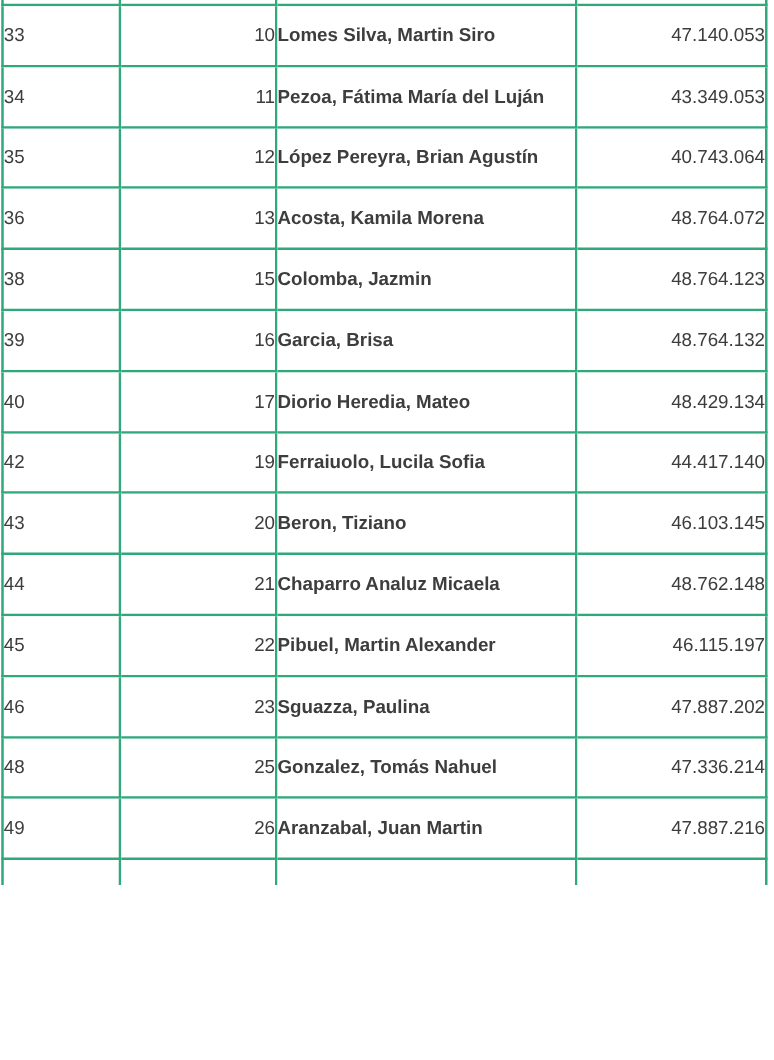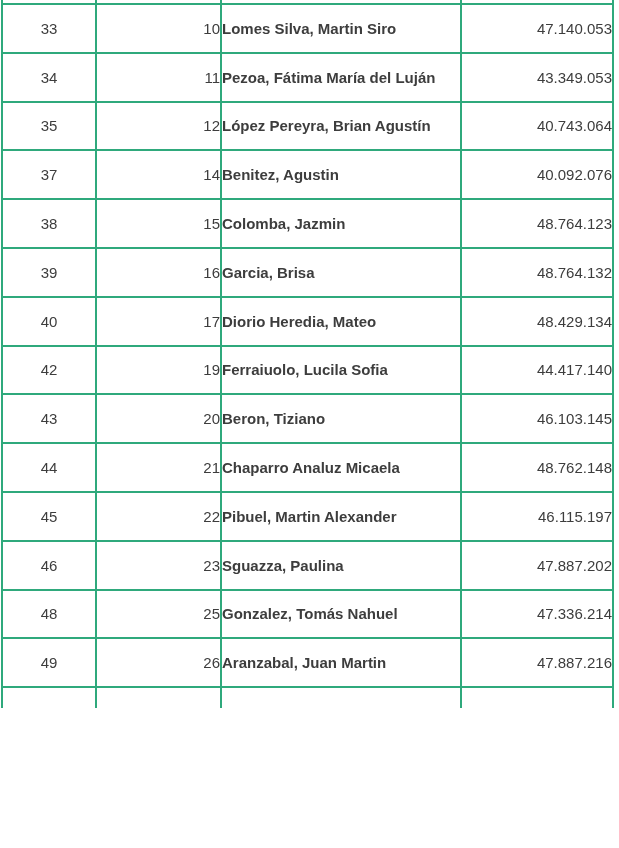--- a/index.html
+++ b/index.html
@@ -37,21 +37,21 @@
     background: var(--bg);
     border-right: 2px solid var(--accent);
     border-bottom: 2px solid var(--accent);
     overflow: hidden;
     white-space: nowrap;
     vertical-align: middle;
   }
   table.roster td:first-child {
     border-left: 2px solid var(--accent);
   }
-  td.cell-position { text-align: center; padding-right: 8px; }
+  td.cell-position { text-align: left; padding-right: 8px; }
   td.cell-number   { text-align: right; padding-right: 24px; }
   td.cell-name     { text-align: left;  padding-left: 12px; font-weight: bold; }
   td.cell-document { text-align: right; padding-right: 11px; margin-left: 28px; }
   tr.partial-top td {
     height: 49px;
     border-top: none;
   }
   tr.partial-bottom td {
     height: 20px;
     border-bottom: none;
@@ -88,24 +88,24 @@
     <td class="cell-name">Pezoa, Fátima María del Luján</td>
     <td class="cell-document">43.349.053</td>
   </tr>
         <tr>
     <td class="cell-position">35</td>
     <td class="cell-number">12</td>
     <td class="cell-name">López Pereyra, Brian Agustín</td>
     <td class="cell-document">40.743.064</td>
   </tr>
         <tr>
-    <td class="cell-position">37</td>
-    <td class="cell-number">14</td>
-    <td class="cell-name">Benitez, Agustin</td>
-    <td class="cell-document">40.092.076</td>
+    <td class="cell-position">36</td>
+    <td class="cell-number">13</td>
+    <td class="cell-name">Acosta, Kamila Morena</td>
+    <td class="cell-document">48.764.072</td>
   </tr>
         <tr>
     <td class="cell-position">38</td>
     <td class="cell-number">15</td>
     <td class="cell-name">Colomba, Jazmin</td>
     <td class="cell-document">48.764.123</td>
   </tr>
         <tr>
     <td class="cell-position">39</td>
     <td class="cell-number">16</td>

